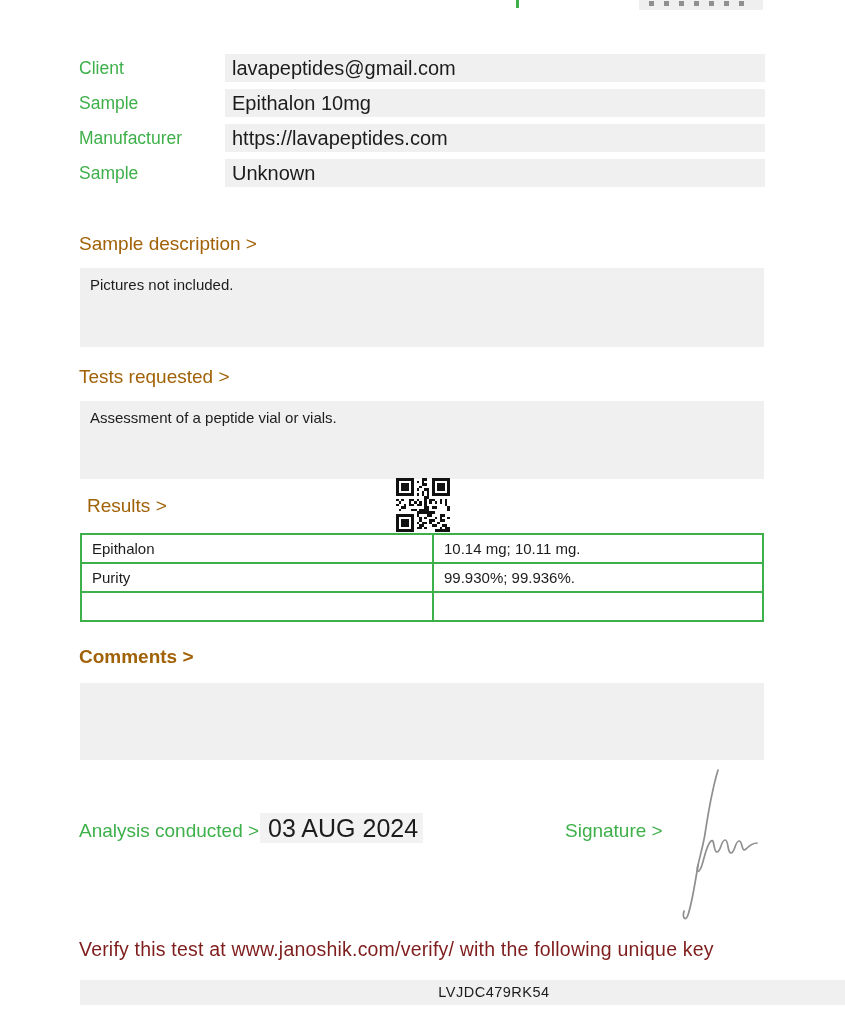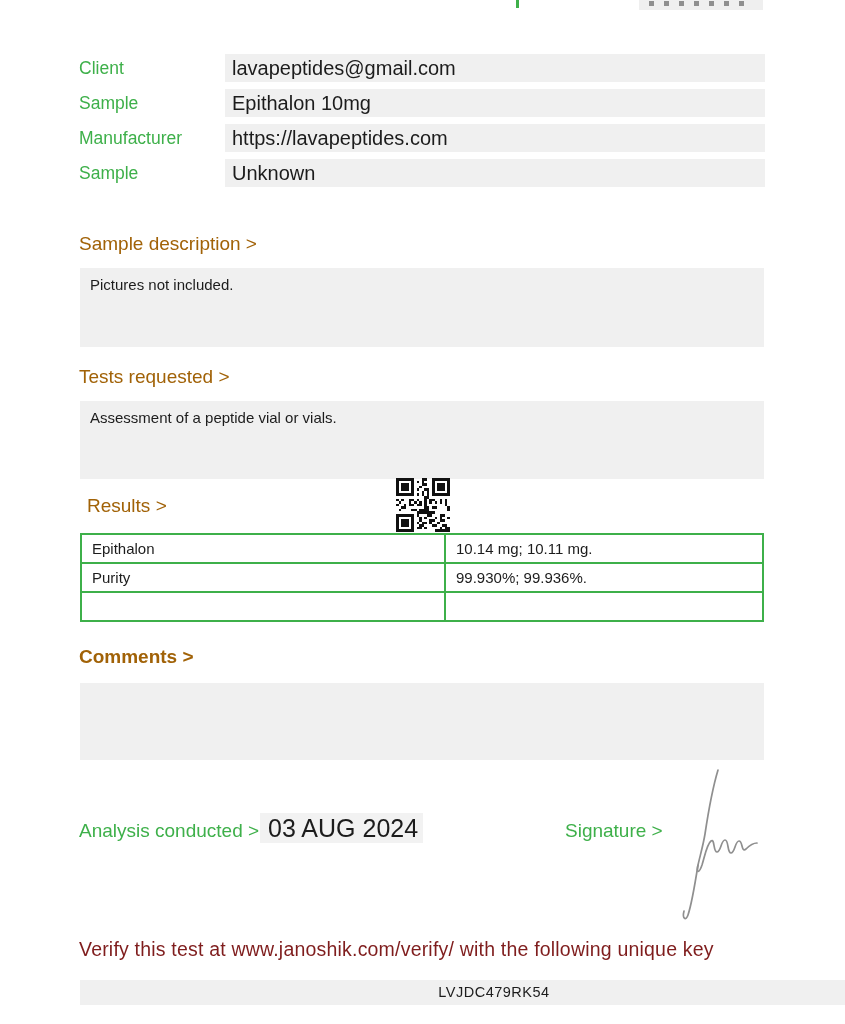--- a/index.html
+++ b/index.html
@@ -23,21 +23,21 @@
   .info-value{flex:1;background:#f0f0f0;font-size:20px;line-height:28px;padding-left:7px;}
   
   .section-heading{position:absolute;left:79px;color:#a16207;font-size:19px;}
   .gray-box{position:absolute;left:80px;width:684px;background:#f0f0f0;
     font-size:15px;padding:8px 0 0 10px;box-sizing:border-box;}
   
   .qr{position:absolute;left:396px;top:478px;width:54px;height:54px;}
   
   .results-table{position:absolute;left:80px;top:533px;width:684px;border-collapse:collapse;}
   .results-table td{
-    border:2px solid #3eb04a;height:27px;font-size:15px;padding:0 12px 0 10px;
+    border:2px solid #3eb04a;height:27px;font-size:15px;padding:0 0 0 10px;
     background:#ffffff;
   }
   .results-table td.c0{width:340px;}
   
   .analysis-label{position:absolute;left:79px;top:820px;color:#3eb04a;font-size:19px;text-align:center;}
   .analysis-date{position:absolute;left:260px;top:813px;width:163px;height:30px;
     background:#f2f2f2;font-size:25px;line-height:30px;padding-left:8px;box-sizing:border-box;}
   .signature-label{position:absolute;left:565px;top:820px;color:#3eb04a;font-size:19px;}
   .signature{position:absolute;left:668px;top:762px;}
   

